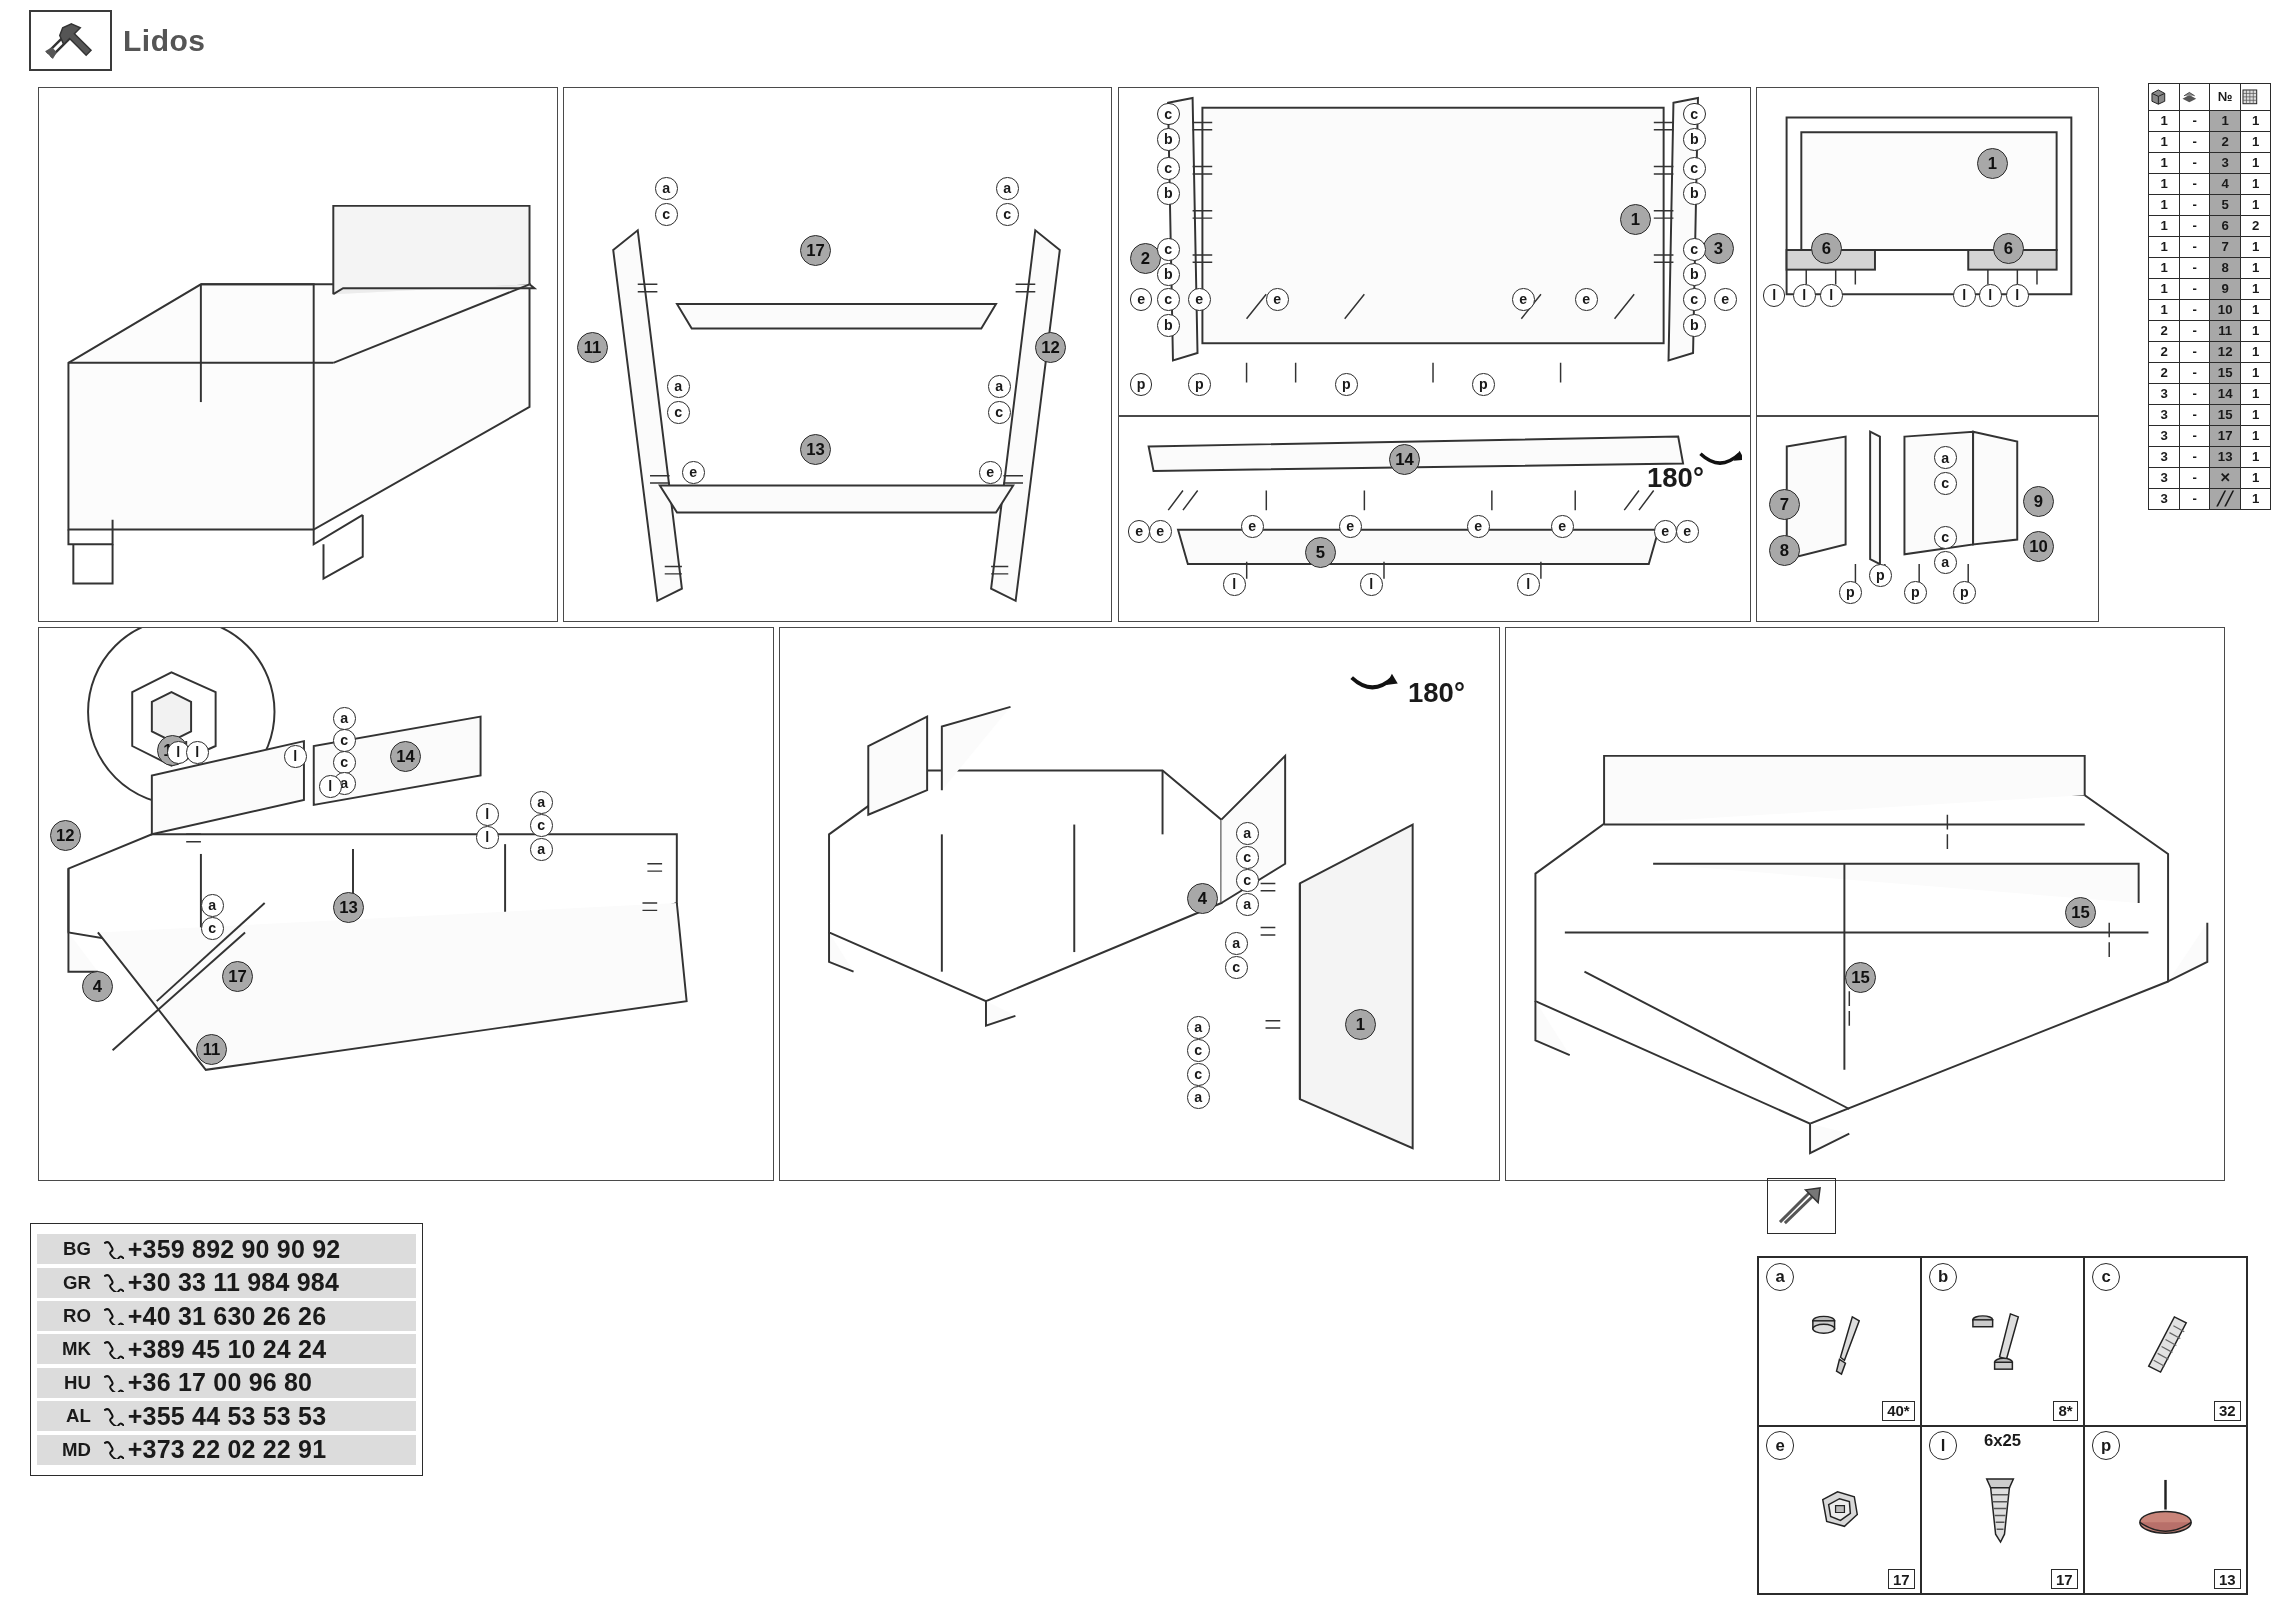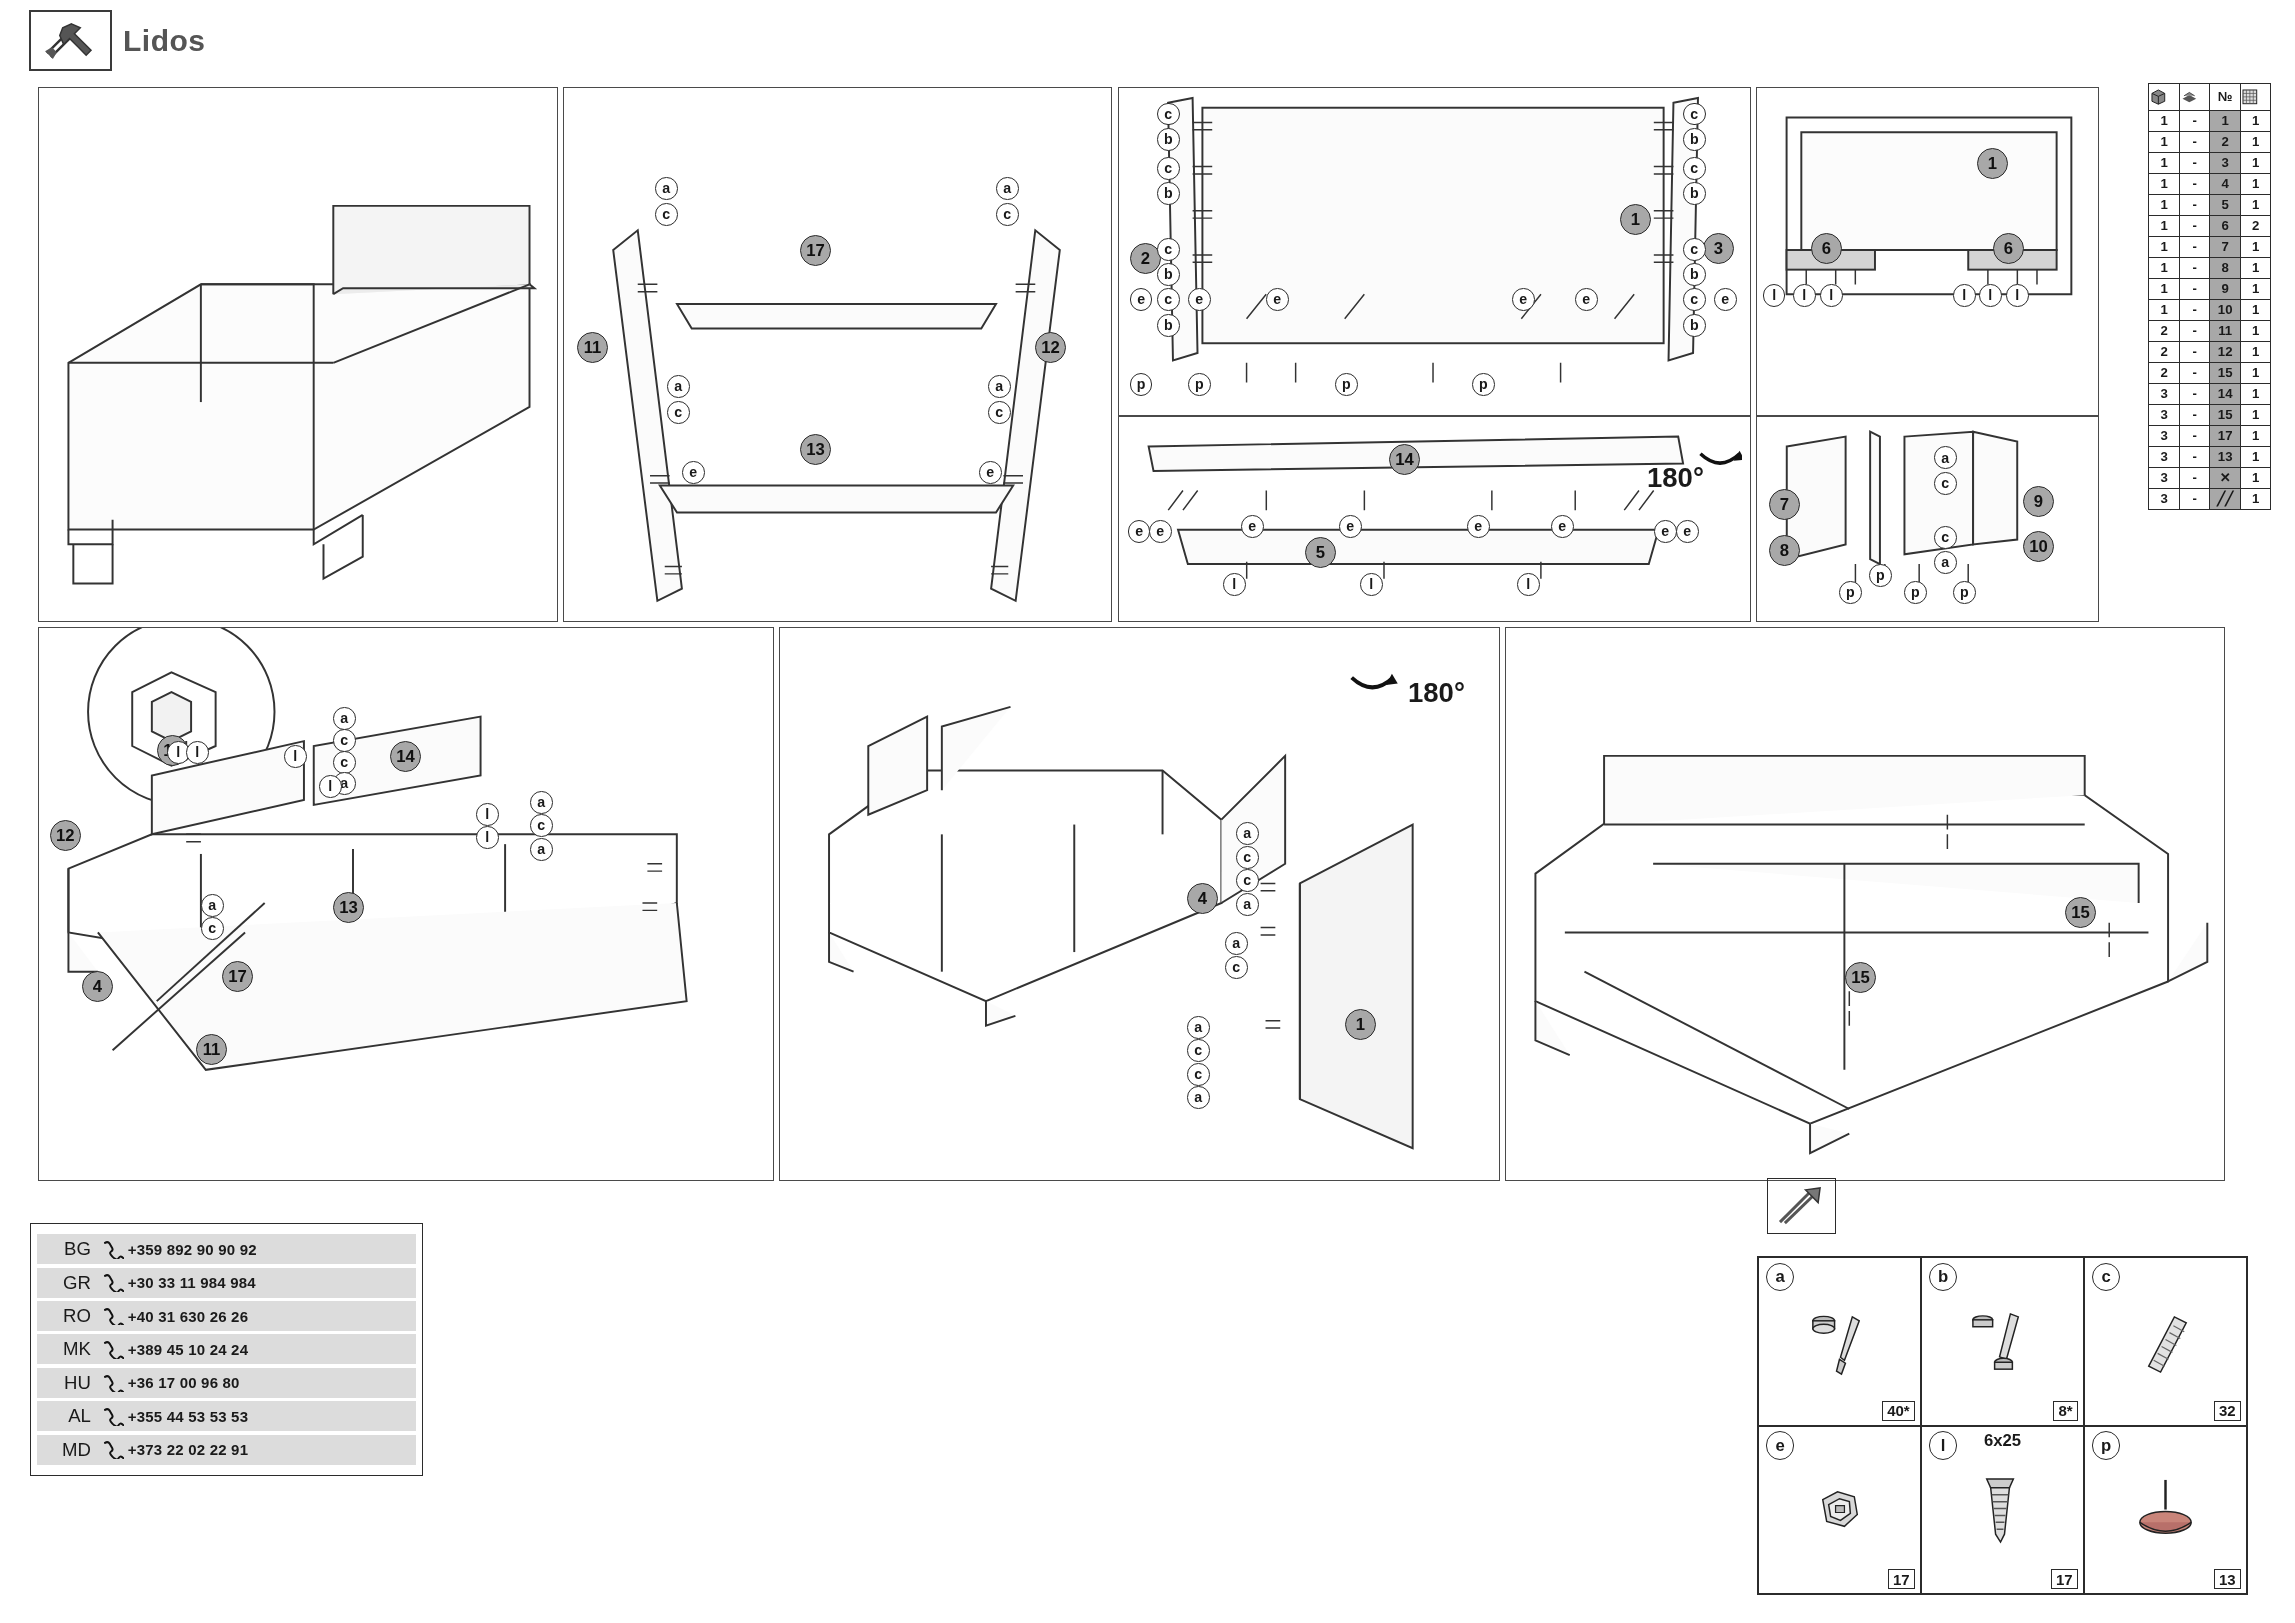--- a/index.html
+++ b/index.html
@@ -14,23 +14,23 @@
   .circ.num{width:31px;height:31px;background:#a8a8a8;color:#111;font-size:16.7px;border:1.5px solid #2b2b2b;}
   .rot{position:absolute;font-size:27.5px;font-weight:bold;margin-top:40px;}
   
   .parts{position:absolute;right:23.6px;top:83px;border:1.5px solid #2b2b2b;border-collapse:collapse;background:#fff;}
   .parts td{border:1px solid #2b2b2b;font-size:13.2px;font-weight:bold;text-align:center;height:20px;width:27.5px;padding:0 1px;}
   .parts td.idx{background:#a8a8a8;}
   .parts .hdr td{height:25.5px;background:#fff;}
   
   .phones{position:absolute;left:30px;top:1223px;width:393px;border:1.5px solid #2b2b2b;padding:6.9px 5.9px;box-sizing:border-box;background:#fff;}
   .phone-row{display:flex;align-items:center;background:#dcdcdc;margin:3.4px 0;height:30px;}
-  .phone-cc{width:54px;text-align:right;padding-right:6.9px;font-size:18.6px;font-weight:normal;}
+  .phone-cc{width:54px;text-align:right;padding-right:6.9px;font-size:18.6px;font-weight:bold;}
   .phone-ic{width:30px;display:flex;align-items:center;justify-content:center;}
-  .phone-no{font-size:15px;font-weight:bold;letter-spacing:0.2px;}
+  .phone-no{font-size:25px;font-weight:bold;letter-spacing:0.2px;}
   
   .hw{position:absolute;left:1757px;top:1256px;width:491px;height:339px;border:1.5px solid #2b2b2b;box-sizing:border-box;display:grid;grid-template-columns:1fr 1fr 1fr;grid-template-rows:1fr 1fr;}
   .hw-cell{position:relative;border:1px solid #2b2b2b;box-sizing:border-box;}
   .hw-letter{position:absolute;left:6.9px;top:4.9px;width:28.5px;height:28.5px;border:1.5px solid #2b2b2b;border-radius:50%;display:flex;align-items:center;justify-content:center;font-size:16.7px;font-weight:bold;box-sizing:border-box;}
   .hw-qty{position:absolute;right:4.9px;bottom:3.9px;border:1.5px solid #2b2b2b;padding:0.5px 4.4px;font-size:15px;font-weight:bold;}
   .hw-top{position:absolute;left:0;right:0;top:4.9px;text-align:center;font-size:16.7px;font-weight:bold;}
   .hw-art{position:absolute;left:0;right:0;top:24.5px;bottom:19.6px;display:flex;align-items:center;justify-content:center;}
   .toolicon{position:absolute;left:1767px;top:1178px;width:69px;height:56px;border:1.5px solid #2b2b2b;box-sizing:border-box;display:flex;align-items:center;justify-content:center;}
 </style>
 </head>

